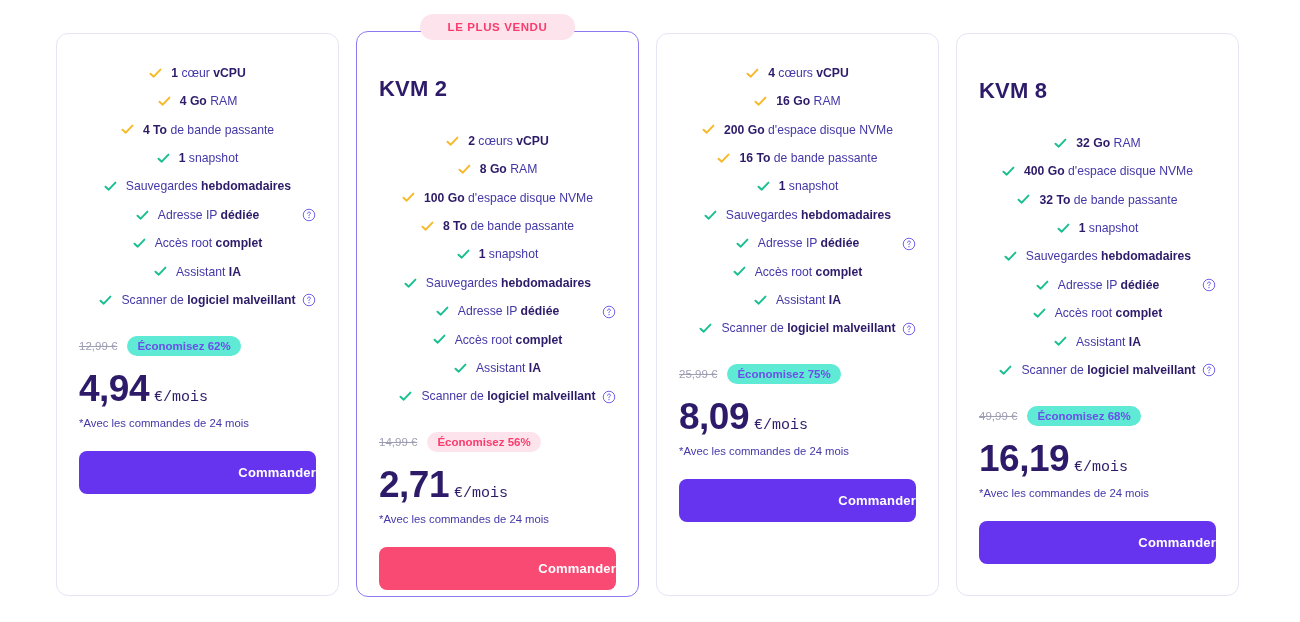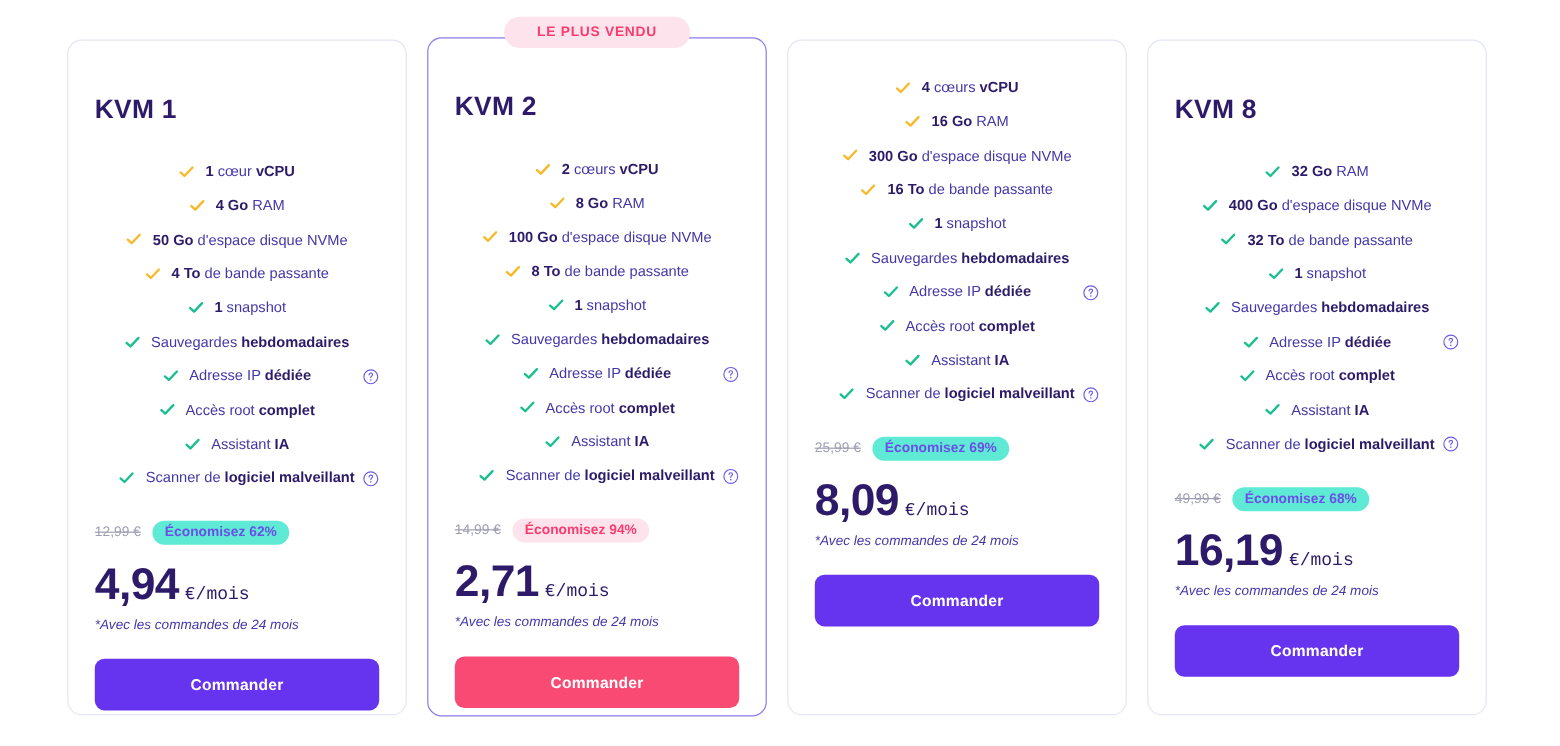--- a/index.html
+++ b/index.html
@@ -155,72 +155,63 @@
     color: #2d1b69;
     margin-left: 5px;
     font-weight: normal;
     font-family: Liberation Mono, monospace;
   }
 
   .price-note {
     font-size: 11.3px;
     color: #4338a8;
     margin-top: 10px;
-    font-style: italic;
   }
 
   .order-button {
     margin-top: 22px;
     width: 100%;
     box-sizing: border-box;
     background: #6633ee;
     color: #ffffff;
     border: none;
     border-radius: 8px;
     font-family: "Liberation Sans", sans-serif;
     font-size: 13px;
     font-weight: bold;
     padding: 14px 0;
     cursor: pointer;
     letter-spacing: 0.2px;
+    text-align: right;
   }
   .plan-card.featured .order-button {
     background: #f94a74;
   }
 </style>
 </head>
 <body>
 
 <div class="pricing-grid">
     <div class="plan-card">
-      <div class="plan-title">KVM 1</div>
       <ul class="feature-list">
         <li class="feature-item">
           <span class="check">
             <svg width="13" height="13" viewBox="0 0 14 14" fill="none">
               <path d="M1.6 7.2 L5.1 10.4 L12.3 2.8" stroke="#f7b928" stroke-width="2.1" stroke-linecap="round" stroke-linejoin="round"></path>
             </svg>
           </span>
           <span class="feat-text"><b>1</b> cœur <b>vCPU</b></span>
         </li>
         <li class="feature-item">
           <span class="check">
             <svg width="13" height="13" viewBox="0 0 14 14" fill="none">
               <path d="M1.6 7.2 L5.1 10.4 L12.3 2.8" stroke="#f7b928" stroke-width="2.1" stroke-linecap="round" stroke-linejoin="round"></path>
             </svg>
           </span>
           <span class="feat-text"><b>4 Go</b> RAM</span>
-        </li>
-        <li class="feature-item">
-          <span class="check">
-            <svg width="13" height="13" viewBox="0 0 14 14" fill="none">
-              <path d="M1.6 7.2 L5.1 10.4 L12.3 2.8" stroke="#f7b928" stroke-width="2.1" stroke-linecap="round" stroke-linejoin="round"></path>
-            </svg>
-          </span>
-          <span class="feat-text"><b>50 Go</b> d'espace disque NVMe</span>
         </li>
         <li class="feature-item">
           <span class="check">
             <svg width="13" height="13" viewBox="0 0 14 14" fill="none">
               <path d="M1.6 7.2 L5.1 10.4 L12.3 2.8" stroke="#f7b928" stroke-width="2.1" stroke-linecap="round" stroke-linejoin="round"></path>
             </svg>
           </span>
           <span class="feat-text"><b>4 To</b> de bande passante</span>
         </li>
         <li class="feature-item">
@@ -391,21 +382,21 @@
             <svg width="14" height="14" viewBox="0 0 16 16" fill="none">
               <circle cx="8" cy="8" r="6.6" stroke="#6c5ce7" stroke-width="1.1"></circle>
               <path d="M6.4 6.2c0-1 .75-1.7 1.65-1.7.92 0 1.6.62 1.6 1.5 0 .72-.38 1.05-.95 1.45-.53.37-.72.64-.72 1.18v.25" stroke="#6c5ce7" stroke-width="1.1" stroke-linecap="round"></path>
               <circle cx="8" cy="11.1" r="0.75" fill="#6c5ce7"></circle>
             </svg>
           </span>
         </li>
       </ul>
       <div class="price-row">
         <span class="old-price">14,99 €</span>
-        <span class="save-badge">Économisez 94%</span>
+        <span class="save-badge">Économisez 56%</span>
       </div>
       <div class="main-price">
         <span class="price-amount">2,71</span>
         <span class="price-unit">€/mois</span>
       </div>
       <div class="price-note">*Avec les commandes de 24 mois</div>
       <button class="order-button">Commander</button>
     </div>
     <div class="plan-card">
       <ul class="feature-list">
@@ -424,21 +415,21 @@
             </svg>
           </span>
           <span class="feat-text"><b>16 Go</b> RAM</span>
         </li>
         <li class="feature-item">
           <span class="check">
             <svg width="13" height="13" viewBox="0 0 14 14" fill="none">
               <path d="M1.6 7.2 L5.1 10.4 L12.3 2.8" stroke="#f7b928" stroke-width="2.1" stroke-linecap="round" stroke-linejoin="round"></path>
             </svg>
           </span>
-          <span class="feat-text"><b>300 Go</b> d'espace disque NVMe</span>
+          <span class="feat-text"><b>200 Go</b> d'espace disque NVMe</span>
         </li>
         <li class="feature-item">
           <span class="check">
             <svg width="13" height="13" viewBox="0 0 14 14" fill="none">
               <path d="M1.6 7.2 L5.1 10.4 L12.3 2.8" stroke="#f7b928" stroke-width="2.1" stroke-linecap="round" stroke-linejoin="round"></path>
             </svg>
           </span>
           <span class="feat-text"><b>16 To</b> de bande passante</span>
         </li>
         <li class="feature-item">
@@ -499,21 +490,21 @@
             <svg width="14" height="14" viewBox="0 0 16 16" fill="none">
               <circle cx="8" cy="8" r="6.6" stroke="#6c5ce7" stroke-width="1.1"></circle>
               <path d="M6.4 6.2c0-1 .75-1.7 1.65-1.7.92 0 1.6.62 1.6 1.5 0 .72-.38 1.05-.95 1.45-.53.37-.72.64-.72 1.18v.25" stroke="#6c5ce7" stroke-width="1.1" stroke-linecap="round"></path>
               <circle cx="8" cy="11.1" r="0.75" fill="#6c5ce7"></circle>
             </svg>
           </span>
         </li>
       </ul>
       <div class="price-row">
         <span class="old-price">25,99 €</span>
-        <span class="save-badge">Économisez 69%</span>
+        <span class="save-badge">Économisez 75%</span>
       </div>
       <div class="main-price">
         <span class="price-amount">8,09</span>
         <span class="price-unit">€/mois</span>
       </div>
       <div class="price-note">*Avec les commandes de 24 mois</div>
       <button class="order-button">Commander</button>
     </div>
     <div class="plan-card">
       <div class="plan-title">KVM 8</div>

